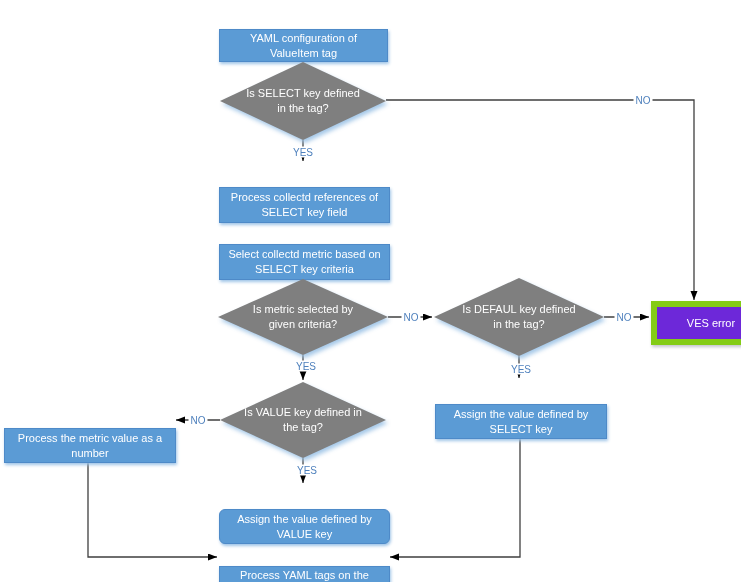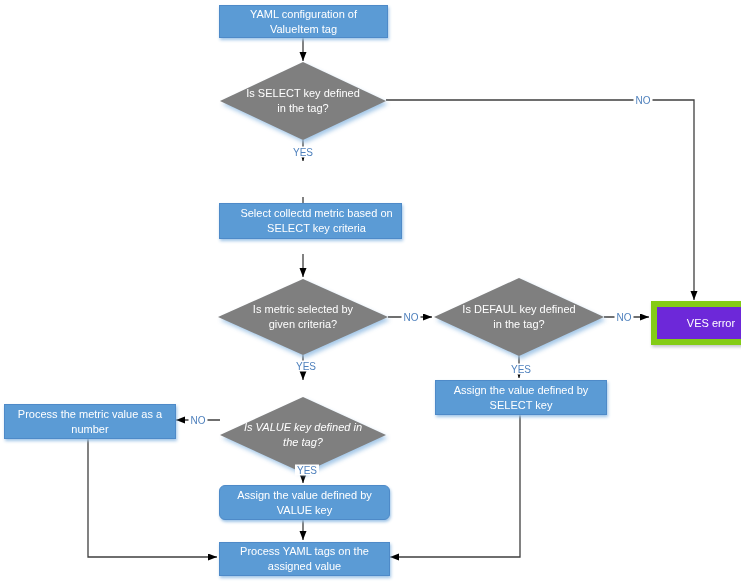--- a/index.html
+++ b/index.html
@@ -29,20 +29,21 @@
     justify-content: center;
     text-align: center;
     color: #ffffff;
     font-size: 11px;
     line-height: 1.35;
   }
   .process {
     background: #5b9bd5;
     border: 1px solid #4e8ac8;
     box-shadow: 1px 2px 3px rgba(155, 194, 230, 0.95);
+    margin-top: 24px;
   }
   .error {
     background: #6d28d9;
     border: 6px solid #84cc16;
     box-shadow: 1px 2px 3px rgba(190, 190, 200, 0.9);
     padding-left: 12px;
   }
   .dwrap {
     position: absolute;
     z-index: 2;
@@ -73,26 +74,26 @@
     background: #ffffff;
     padding: 0 2px;
     line-height: 1.1;
     white-space: nowrap;
   }
 
   
   .n-yaml          { left: 219px; top: 5px;   width: 167px; height: 31px; }
   .n-d-select      { left: 220px; top: 62px;  width: 166px; height: 78px; }
   .n-proc-ref      { left: 219px; top: 163px; width: 169px; height: 34px; }
-  .n-sel-metric    { left: 219px; top: 203px; width: 169px; height: 34px; padding-left: 12px; }
+  .n-sel-metric    { left: 219px; top: 220px; width: 169px; height: 34px; }
   .n-d-metric      { left: 218px; top: 279px; width: 170px; height: 76px; }
   .n-d-default     { left: 434px; top: 278px; width: 170px; height: 78px; }
   .n-ves           { left: 651px; top: 301px; width: 84px;  height: 32px; }
   .n-assign-default{ left: 435px; top: 380px; width: 170px; height: 33px; }
-  .n-d-value       { left: 220px; top: 397px; width: 166px; height: 76px; font-style: italic; }
+  .n-d-value       { left: 220px; top: 382px; width: 166px; height: 76px; }
   .n-assign-num    { left: 4px;   top: 404px; width: 170px; height: 33px; }
   .n-assign-value  { left: 219px; top: 485px; width: 169px; height: 33px; border-radius: 6px; }
   .n-proc-yaml     { left: 219px; top: 542px; width: 169px; height: 32px; justify-content: flex-end; }
 
   
   .l-no-select  { left: 643px; top: 100px; }
   .l-yes-select { left: 303px; top: 152px; }
   .l-no-metric  { left: 411px; top: 317px; }
   .l-yes-metric { left: 306px; top: 366px; }
   .l-no-default { left: 624px; top: 317px; }
@@ -126,20 +127,23 @@
       <path d="M303 518 V540" marker-end="url(#arrow)"></path>
       <path d="M88 437 V557 H217" marker-end="url(#arrow)"></path>
       <path d="M520 413 V557 H390" marker-end="url(#arrow)"></path>
     </g>
   </svg>
 
   <div class="node process n-yaml">
     <span class="plabel">YAML configuration of ValueItem tag</span>
   </div>
 
+  <div class="node process n-proc-ref">
+    <span class="plabel">Process collectd references of SELECT key field</span>
+  </div>
 
   <div class="node process n-sel-metric">
     <span class="plabel">Select collectd metric based on SELECT key criteria</span>
   </div>
 
   <div class="node error n-ves">
     <span class="plabel">VES error</span>
   </div>
 
   <div class="node process n-assign-default">

